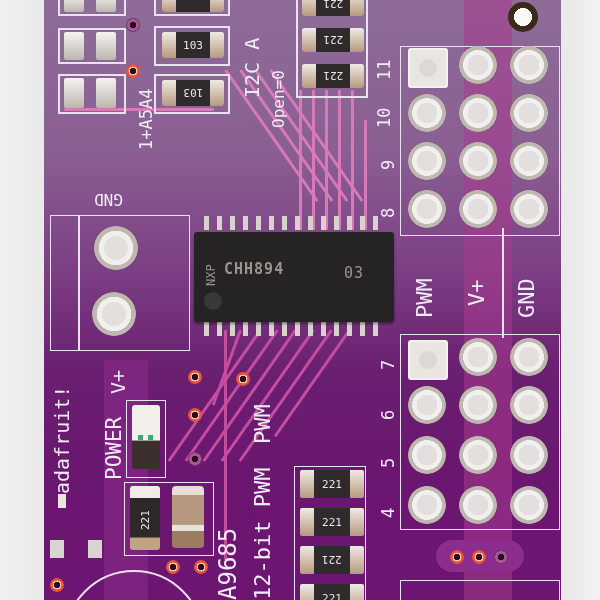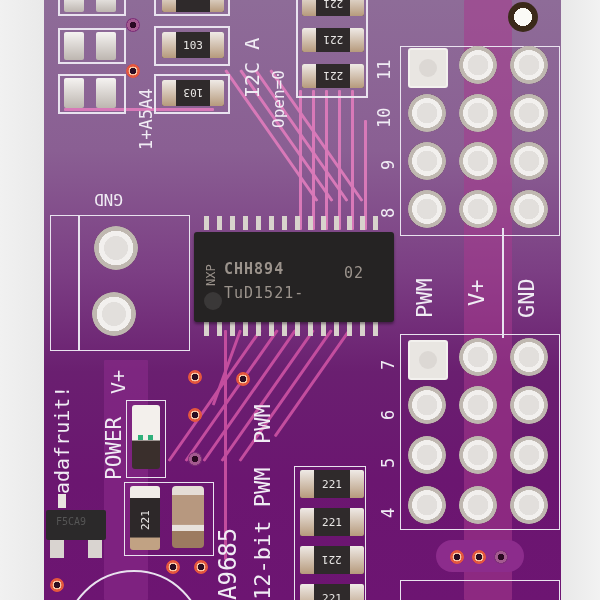--- a/index.html
+++ b/index.html
@@ -131,22 +131,21 @@
   <div class="silk" style="left:6px;top:215px;width:140px;height:136px;border-width:1px;"></div>
   <div class="silk" style="left:34px;top:215px;width:1px;height:136px;border-width:1px;"></div>
   <div class="pad" style="left:50px;top:226px;width:44px;height:44px;"></div>
   <div class="pad" style="left:48px;top:292px;width:44px;height:44px;"></div>
 
   <div class="chip-pins" style="top:216px;"></div>
   <div class="chip-pins" style="top:322px;"></div>
   <div class="chip">
     <div class="silk-text rot-90" style="left:10px;top:54px;color:#9b938c;font-size:12px;">NXP</div>
     <div class="chip-text" style="top:28px;font-weight:bold;">CHH894</div>
-    <div class="chip-text" style="top:32px;left:150px;">02</div>
-    <div class="chip-text" style="top:52px;">TuD1521-</div>
+    <div class="chip-text" style="top:32px;left:150px;">03</div>
     <div style="position:absolute;left:10px;top:60px;width:18px;height:18px;border-radius:50%;background:#3a3838;"></div>
   </div>
 
   <div class="silk" style="left:356px;top:334px;width:160px;height:196px;border-width:1px;"></div>
   <div class="pad sq" style="left:364px;top:340px;width:36px;height:36px;background:#e9e6e2;border:2px solid #f3f1ee;"></div>
   <div class="pad" style="left:415px;top:338px;width:38px;height:38px;"></div>
   <div class="pad" style="left:466px;top:338px;width:38px;height:38px;"></div>
   <div class="pad" style="left:364px;top:386px;width:38px;height:38px;"></div>
   <div class="pad" style="left:415px;top:386px;width:38px;height:38px;"></div>
   <div class="pad" style="left:466px;top:386px;width:38px;height:38px;"></div>
@@ -204,20 +203,17 @@
     <div style="position:absolute;left:16px;top:30px;width:5px;height:5px;background:#2fb07a;"></div>
   </div>
 
   <div class="silk" style="left:80px;top:482px;width:90px;height:74px;border-width:1px;"></div>
   <div style="position:absolute;left:86px;top:486px;width:30px;height:64px;border-radius:3px;background:linear-gradient(180deg,#f0ece8 0 18%,#2d2829 19% 80%,#c1a283 81%);">
     <div class="silk-text rot-90" style="left:9px;top:44px;font-size:11px;color:#e8e6e4;">221</div>
   </div>
   <div style="position:absolute;left:128px;top:486px;width:32px;height:62px;border-radius:4px;background:linear-gradient(180deg,#e5ddd6 0 14%,#b7987f 15% 62%,#e8e2dc 63% 72%,#9c7b60 73%);"></div>
 
   <div style="position:absolute;left:14px;top:494px;width:8px;height:14px;background:#e9e4e0;"></div>
-  <div style="position:absolute;left:2px;top:510px;width:60px;height:30px;background:#2b292a;border-radius:2px;">
-    <div style="position:absolute;left:10px;top:6px;font-size:10px;color:#555;font-family:'DejaVu Sans Mono',monospace;">F5CA9</div>
-  </div>
   <div style="position:absolute;left:6px;top:540px;width:14px;height:18px;background:#d9d4d0;"></div>
   <div style="position:absolute;left:44px;top:540px;width:14px;height:18px;background:#d9d4d0;"></div>
 
   <div style="position:absolute;left:20px;top:570px;width:140px;height:140px;border:2px solid #e9e3ef;border-radius:50%;box-sizing:border-box;"></div>
 </div>
 
 </body></html>

